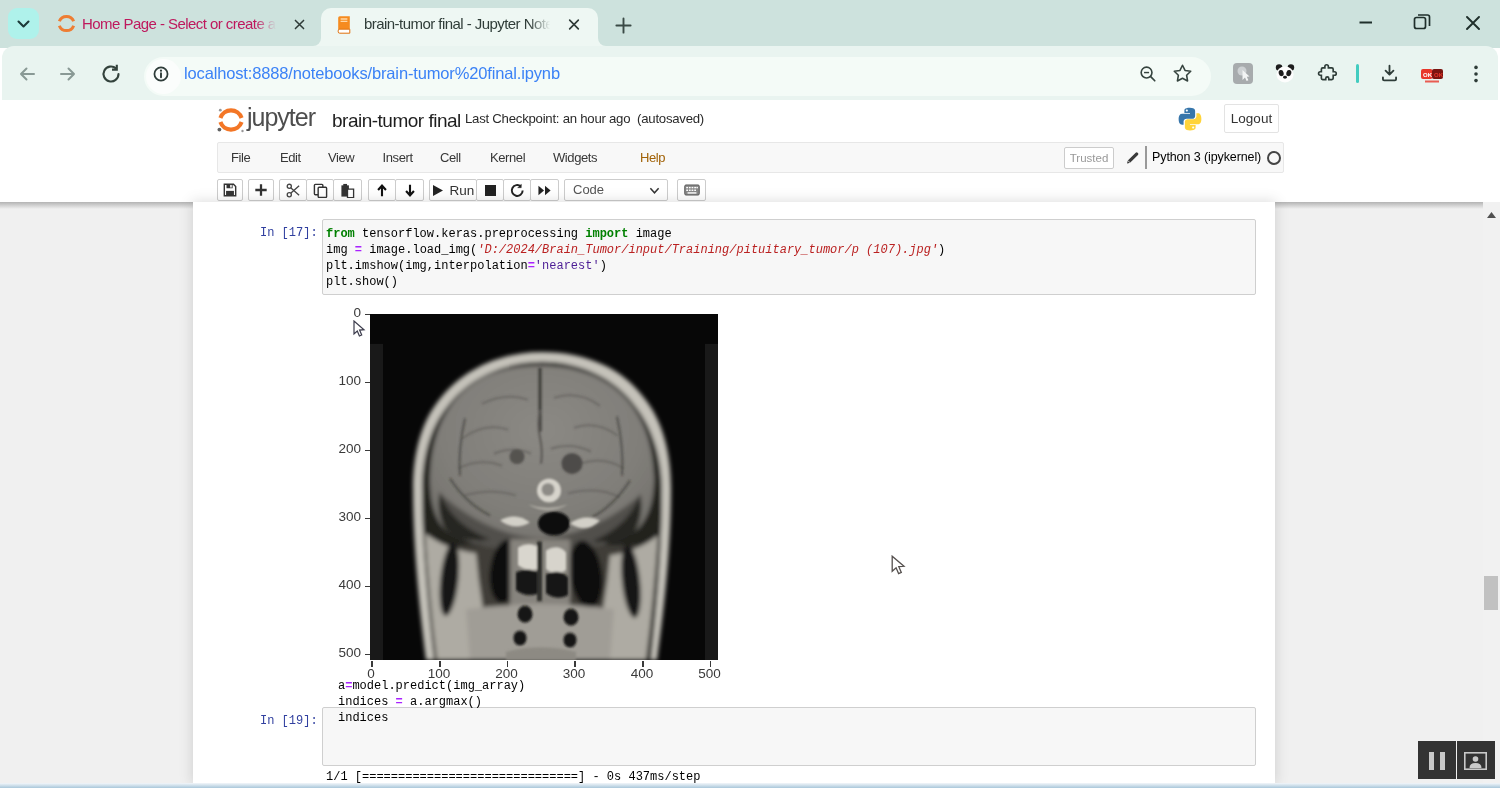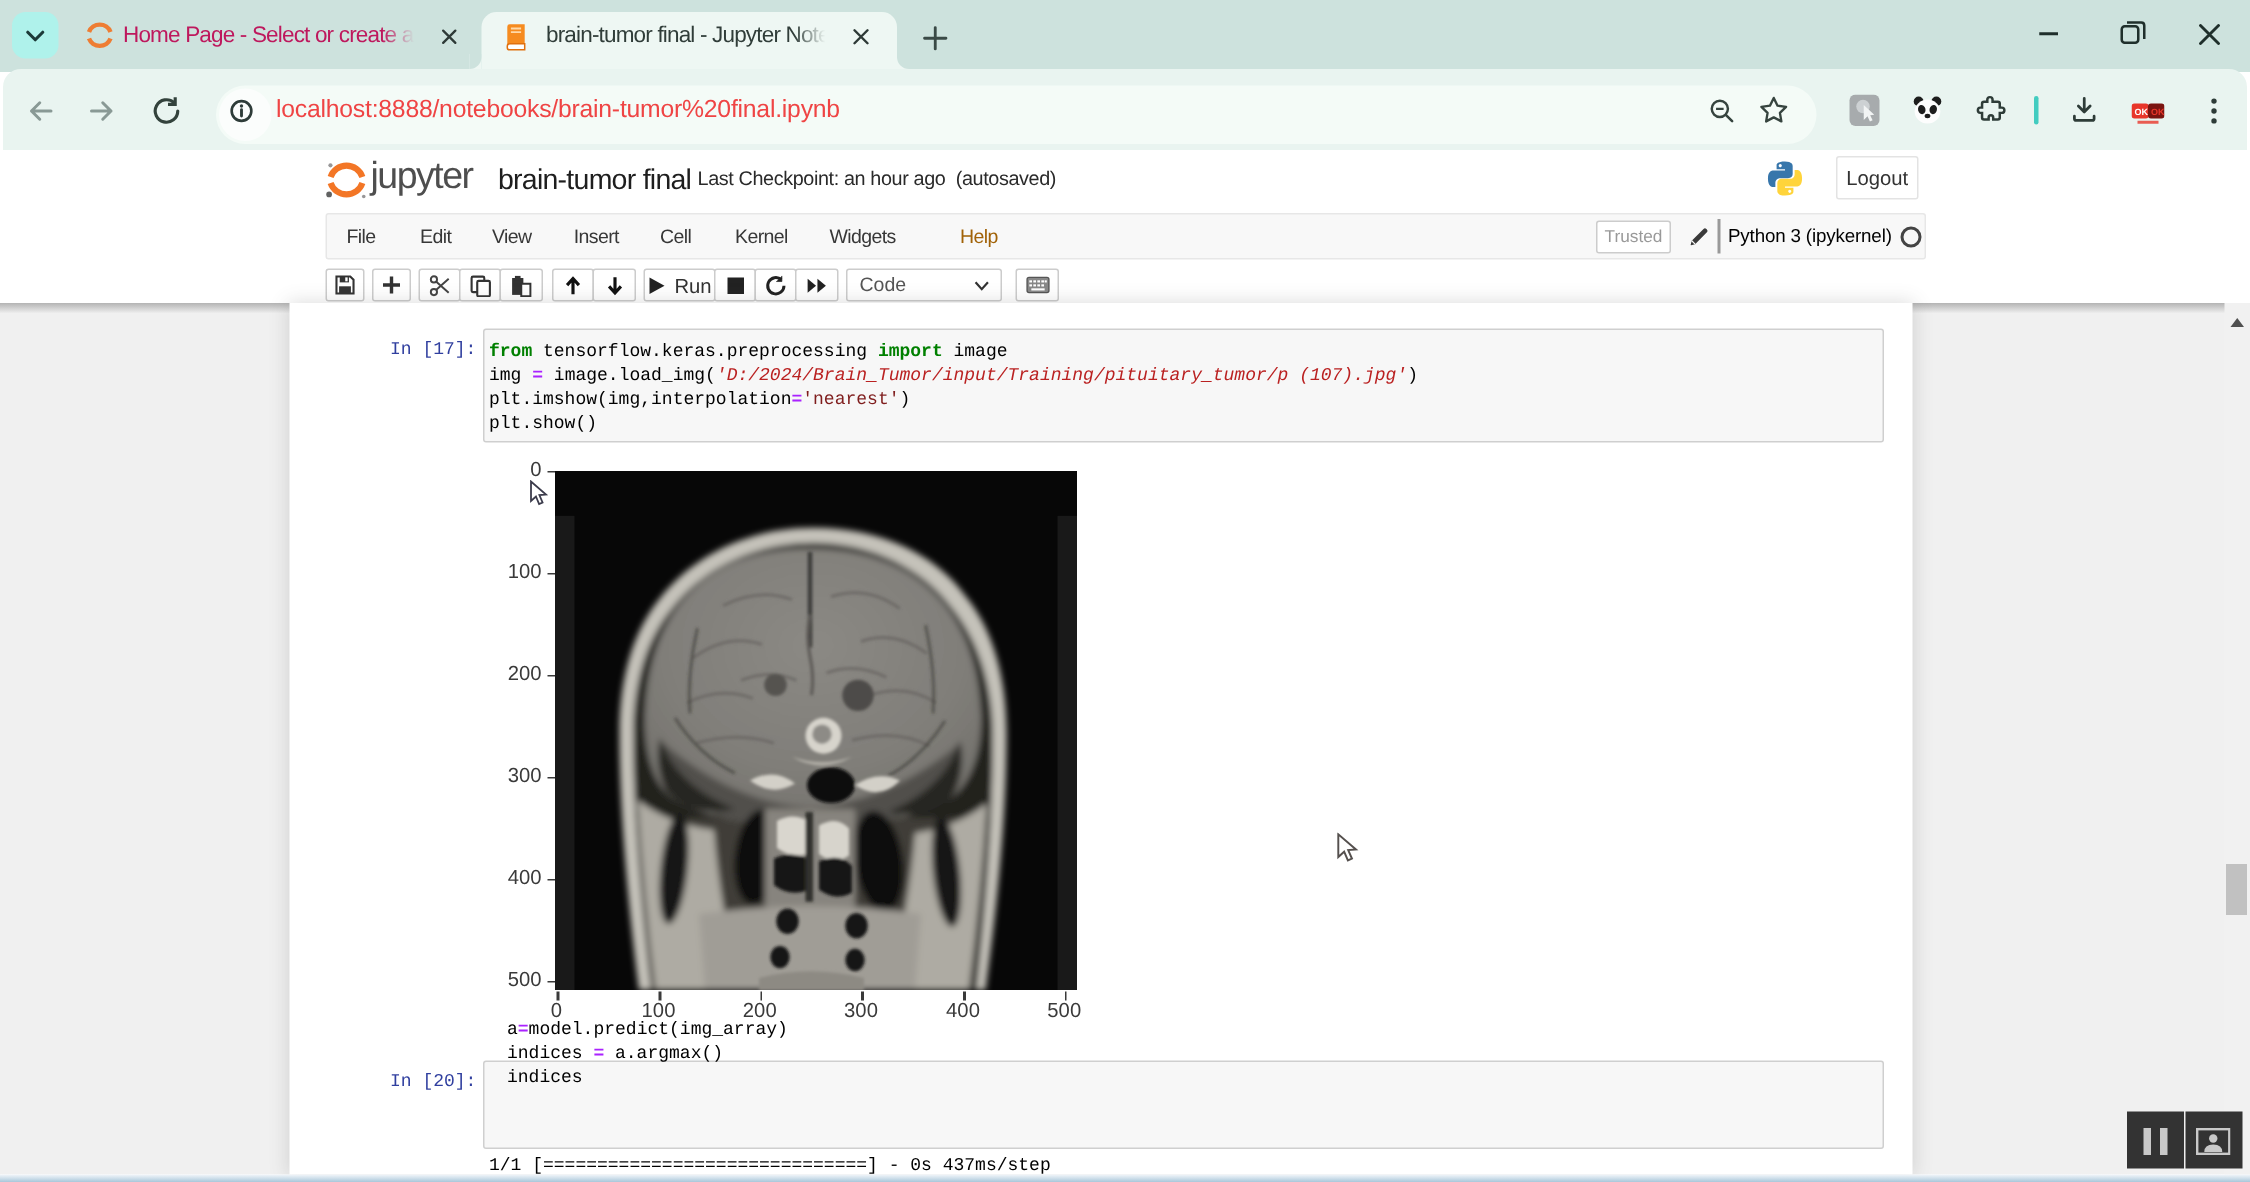--- a/index.html
+++ b/index.html
@@ -71,21 +71,21 @@
     <path d="M16.8 1.8 L16.8 6.6 L12 6.6" fill="none" stroke="#33423c" stroke-width="2.1"></path>
   </svg>
 
 <div class="abs" style="left:144px;top:57px;width:1067px;height:39px;border-radius:20px;background:#f4fbf7;"></div>
 <div class="abs" style="left:146px;top:59px;width:35px;height:35px;border-radius:18px;background:#fbfdfc;"></div>
 <svg class="abs" style="left:153px;top:66px" width="16" height="16" viewBox="0 0 20 20">
     <circle cx="10" cy="10" r="8.2" stroke="#2e3c39" stroke-width="2.2" fill="none"></circle>
     <path d="M10 9 L10 14.2" stroke="#2e3c39" stroke-width="2.4" stroke-linecap="round"></path>
     <circle cx="10" cy="5.8" r="1.4" fill="#2e3c39"></circle>
   </svg>
-<div class="abs" style="left:184px;top:64px;font-size:16.5px;letter-spacing:-0.15px;color:#ef4444;">localhost:8888/notebooks/brain-tumor%20final.ipynb</div>
+<div class="abs" style="left:184px;top:64px;font-size:16.5px;letter-spacing:-0.15px;color:#3b82f6;">localhost:8888/notebooks/brain-tumor%20final.ipynb</div>
 
 <svg class="abs" style="left:1139px;top:65px" width="18" height="18" viewBox="0 0 20 20">
     <circle cx="8.4" cy="8.4" r="6" stroke="#36443f" stroke-width="1.8" fill="none"></circle>
     <path d="M13 13 L17.5 17.5" stroke="#36443f" stroke-width="1.9" stroke-linecap="round"></path>
     <path d="M5.6 8.4 L11.2 8.4" stroke="#36443f" stroke-width="1.6"></path>
   </svg>
 <svg class="abs" style="left:1172px;top:63px" width="21" height="21" viewBox="0 0 24 24">
     <path d="M12 2.6 L14.9 8.5 L21.4 9.4 L16.7 14 L17.8 20.5 L12 17.4 L6.2 20.5 L7.3 14 L2.6 9.4 L9.1 8.5 Z" fill="none" stroke="#36443f" stroke-width="1.8" stroke-linejoin="round"></path>
   </svg>
 
@@ -263,21 +263,21 @@
   </div>
 
 <div class="abs" style="left:0;top:202px;width:1500px;height:581px;background:#f0f0f0;"></div>
 <div class="abs" style="left:0;top:202px;width:1500px;height:7px;background:linear-gradient(rgba(130,130,130,0.55),rgba(240,240,240,0));"></div>
 <div class="abs" style="left:193px;top:202px;width:1082px;height:581px;background:#fff;box-shadow:0 0 12px 1px rgba(87,87,87,0.2);"></div>
 
 <div class="abs mono" style="left:260px;top:226px;font-size:12px;color:#303f9f;">In [17]:</div>
 <div class="abs" style="left:322px;top:219px;width:934px;height:76px;background:#f7f7f7;border:1px solid #cfcfcf;border-radius:2px;"></div>
 <div class="abs mono" style="left:326px;top:226px;font-size:12px;line-height:16px;color:#000;white-space:pre;"><span style="color:#008000;font-weight:bold;">from</span> tensorflow.keras.preprocessing <span style="color:#008000;font-weight:bold;">import</span> image
 img <span style="color:#aa22ff;font-weight:bold;">=</span> image.load_img(<span style="color:#ba2121;font-style:italic;">'D:/2024/Brain_Tumor/input/Training/pituitary_tumor/p (107).jpg'</span>)
-plt.imshow(img,interpolation<span style="color:#aa22ff;font-weight:bold;">=</span><span style="color:#7f1d1d;">'nearest'</span>)
+plt.imshow(img,interpolation<span style="color:#aa22ff;font-weight:bold;">=</span><span style="color:#4c1d95;">'nearest'</span>)
 plt.show()</div>
 
 <div id="plot">
     <div class="abs" style="left: 311px; top: 305px; width: 50px; text-align: right; font-size: 13.5px; color: rgb(58, 58, 58);">0</div>
     <div class="abs" style="left: 365px; top: 313.5px; width: 5.5px; height: 1.5px; background: rgb(58, 58, 58);"></div>
     <div class="abs" style="left: 311px; top: 373px; width: 50px; text-align: right; font-size: 13.5px; color: rgb(58, 58, 58);">100</div>
     <div class="abs" style="left: 365px; top: 381.5px; width: 5.5px; height: 1.5px; background: rgb(58, 58, 58);"></div>
     <div class="abs" style="left: 311px; top: 441px; width: 50px; text-align: right; font-size: 13.5px; color: rgb(58, 58, 58);">200</div>
     <div class="abs" style="left: 365px; top: 449.5px; width: 5.5px; height: 1.5px; background: rgb(58, 58, 58);"></div>
     <div class="abs" style="left: 311px; top: 509px; width: 50px; text-align: right; font-size: 13.5px; color: rgb(58, 58, 58);">300</div>
@@ -293,21 +293,21 @@
     <div class="abs" style="left: 481.5px; top: 666px; width: 50px; text-align: center; font-size: 13.5px; color: rgb(58, 58, 58);">200</div>
     <div class="abs" style="left: 506.5px; top: 661px; width: 1.5px; height: 5.5px; background: rgb(58, 58, 58);"></div>
     <div class="abs" style="left: 549px; top: 666px; width: 50px; text-align: center; font-size: 13.5px; color: rgb(58, 58, 58);">300</div>
     <div class="abs" style="left: 574px; top: 661px; width: 1.5px; height: 5.5px; background: rgb(58, 58, 58);"></div>
     <div class="abs" style="left: 617px; top: 666px; width: 50px; text-align: center; font-size: 13.5px; color: rgb(58, 58, 58);">400</div>
     <div class="abs" style="left: 642px; top: 661px; width: 1.5px; height: 5.5px; background: rgb(58, 58, 58);"></div>
     <div class="abs" style="left: 684.5px; top: 666px; width: 50px; text-align: center; font-size: 13.5px; color: rgb(58, 58, 58);">500</div>
     <div class="abs" style="left: 709.5px; top: 661px; width: 1.5px; height: 5.5px; background: rgb(58, 58, 58);"></div>
   </div>
 
-<div class="abs mono" style="left:260px;top:714px;font-size:12px;color:#303f9f;">In [20]:</div>
+<div class="abs mono" style="left:260px;top:714px;font-size:12px;color:#303f9f;">In [19]:</div>
 <div class="abs" style="left:322px;top:707px;width:934px;height:59px;background:#f7f7f7;border:1px solid #cfcfcf;border-radius:2px;"></div>
 <div class="abs mono" style="left:326px;top:678px;font-size:12px;line-height:16px;color:#000;white-space:pre;margin-left:12px;">a<span style="color:#aa22ff;font-weight:bold;">=</span>model.predict(img_array)
 indices <span style="color:#aa22ff;font-weight:bold;">=</span> a.argmax()
 indices</div>
 <div class="abs mono" style="left:326px;top:770px;font-size:12px;color:#000;white-space:pre;">1/1 [==============================] - 0s 437ms/step</div>
 
 <div class="abs" style="left:1483px;top:202px;width:17px;height:581px;background:#f1f1f1;"></div>
 <svg class="abs" style="left:1485px;top:210px" width="13" height="10" viewBox="0 0 13 10">
     <path d="M6.5 2 L11 8 L2 8 Z" fill="#505050"></path>
   </svg>

